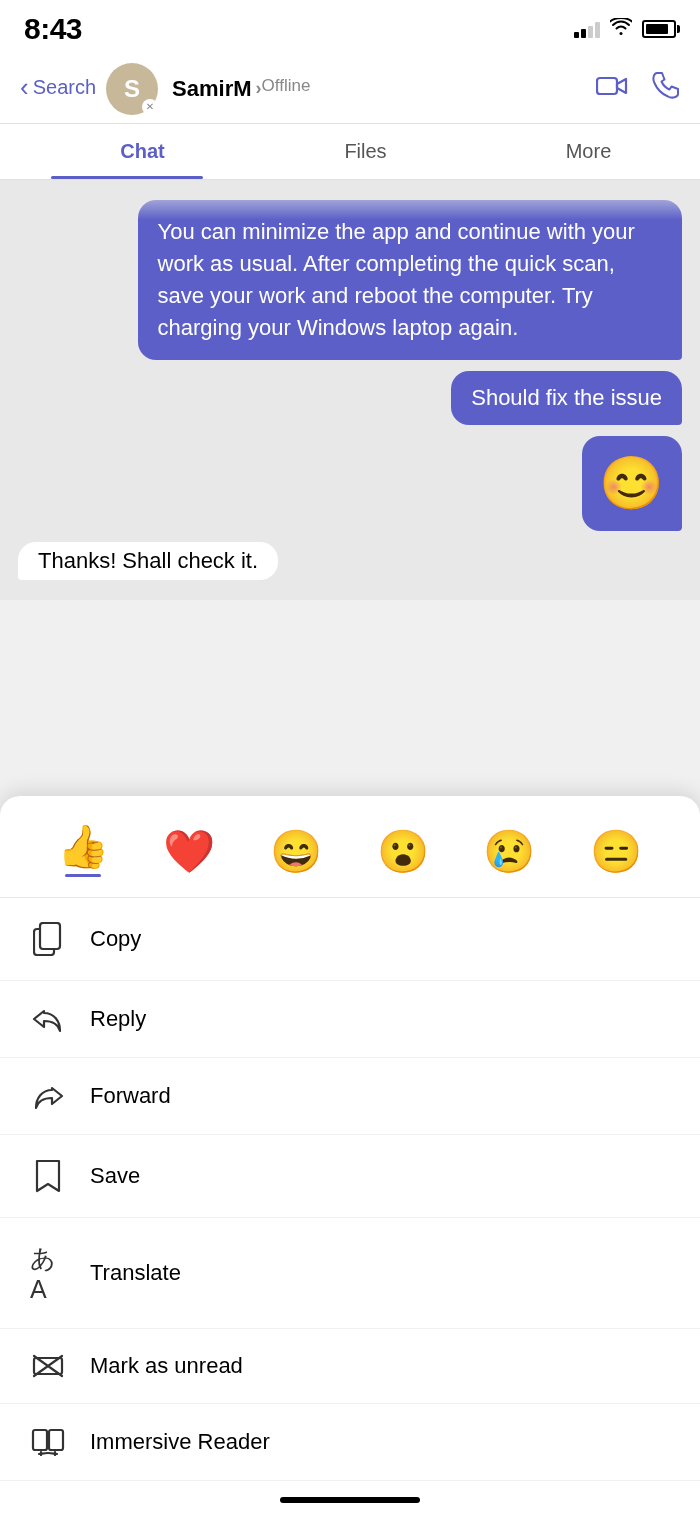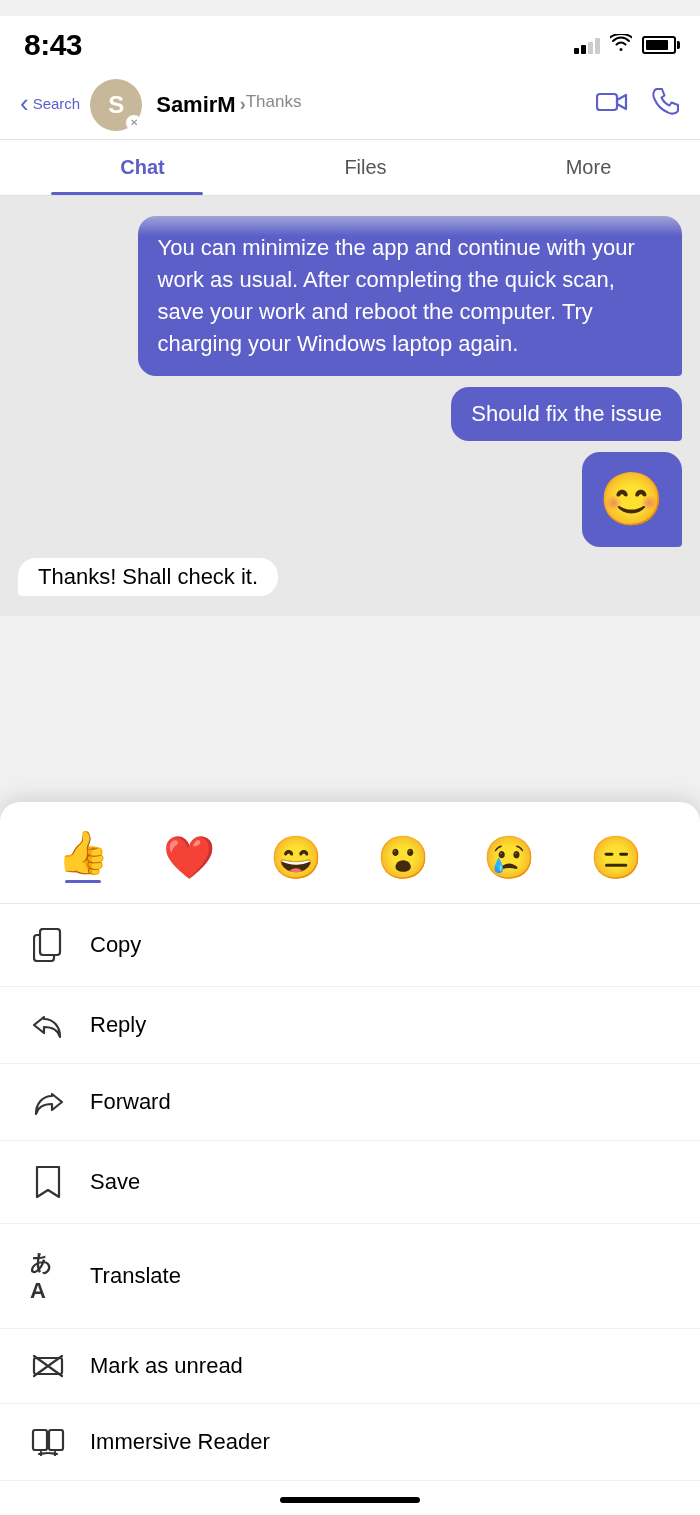--- a/index.html
+++ b/index.html
@@ -15,21 +15,20 @@
     }
 
     
     .status-bar {
       background: #ffffff;
       display: flex;
       justify-content: space-between;
       align-items: center;
       padding: 8px 24px 4px 24px;
       height: 54px;
-      margin-top: 16px;
     }
     .status-time {
       font-size: 30px;
       font-weight: 700;
       color: #000;
       letter-spacing: -0.5px;
     }
     .status-icons {
       display: flex;
       align-items: center;
@@ -99,21 +98,21 @@
       color: #5b5fc7;
       font-size: 22px;
       padding-bottom: 2px;
     }
     .search-back .chevron {
       font-size: 26px;
       color: #5b5fc7;
       font-weight: 300;
     }
     .search-back .search-label {
-      font-size: 15px;
+      font-size: 20px;
       color: #5b5fc7;
     }
 
     .contact-info {
       flex: 1;
       display: flex;
       align-items: center;
       gap: 14px;
       margin-left: 10px;
     }
@@ -392,21 +391,21 @@
   <div class="contact-info">
     <div class="avatar-wrap">
       <div class="avatar-circle">S</div>
       <div class="offline-badge"></div>
     </div>
     <div class="contact-name-wrap">
       <div class="contact-name">
         <span>SamirM</span>
         <span class="chevron-right">›</span>
       </div>
-      <span class="contact-status">Thanks</span>
+      <span class="contact-status">Offline</span>
     </div>
   </div>
   <div class="nav-actions">
     <span class="nav-icon">
       <svg width="32" height="24" viewBox="0 0 32 24" fill="none">
         <rect x="1" y="4" width="20" height="16" rx="3" stroke="#5b5fc7" stroke-width="2.2"></rect>
         <path d="M21 10l9-5v14l-9-5V10z" stroke="#5b5fc7" stroke-width="2.2" fill="none" stroke-linejoin="round"></path>
       </svg>
     </span>
     <span class="nav-icon">
@@ -504,21 +503,21 @@
   <div class="menu-item">
     <span class="menu-icon">
       <svg width="26" height="34" viewBox="0 0 26 34" fill="none">
         <path d="M2 2h22v30l-11-7L2 32V2z" stroke="#333" stroke-width="2.2" fill="none" stroke-linejoin="round"></path>
       </svg>
     </span>
     <span class="menu-label">Save</span>
   </div>
 
   <div class="menu-item">
-    <span class="menu-icon" style="font-size:22px; font-weight:700; letter-spacing:-1px; color:#333;">あA</span>
+    <span class="menu-icon" style="font-size:25px; font-weight:400; letter-spacing:-1px; color:#333;">あA</span>
     <span class="menu-label">Translate</span>
   </div>
 
   <div class="menu-item">
     <span class="menu-icon">
       <svg width="32" height="24" viewBox="0 0 32 24" fill="none">
         <path d="M2 2l28 20M2 22l28-20" stroke="#333" stroke-width="2.2" stroke-linecap="round"></path>
         <path d="M4 4h24a2 2 0 0 1 2 2v12a2 2 0 0 1-2 2H4a2 2 0 0 1-2-2V6a2 2 0 0 1 2-2z" stroke="#333" stroke-width="2.2" fill="none"></path>
       </svg>
     </span>

